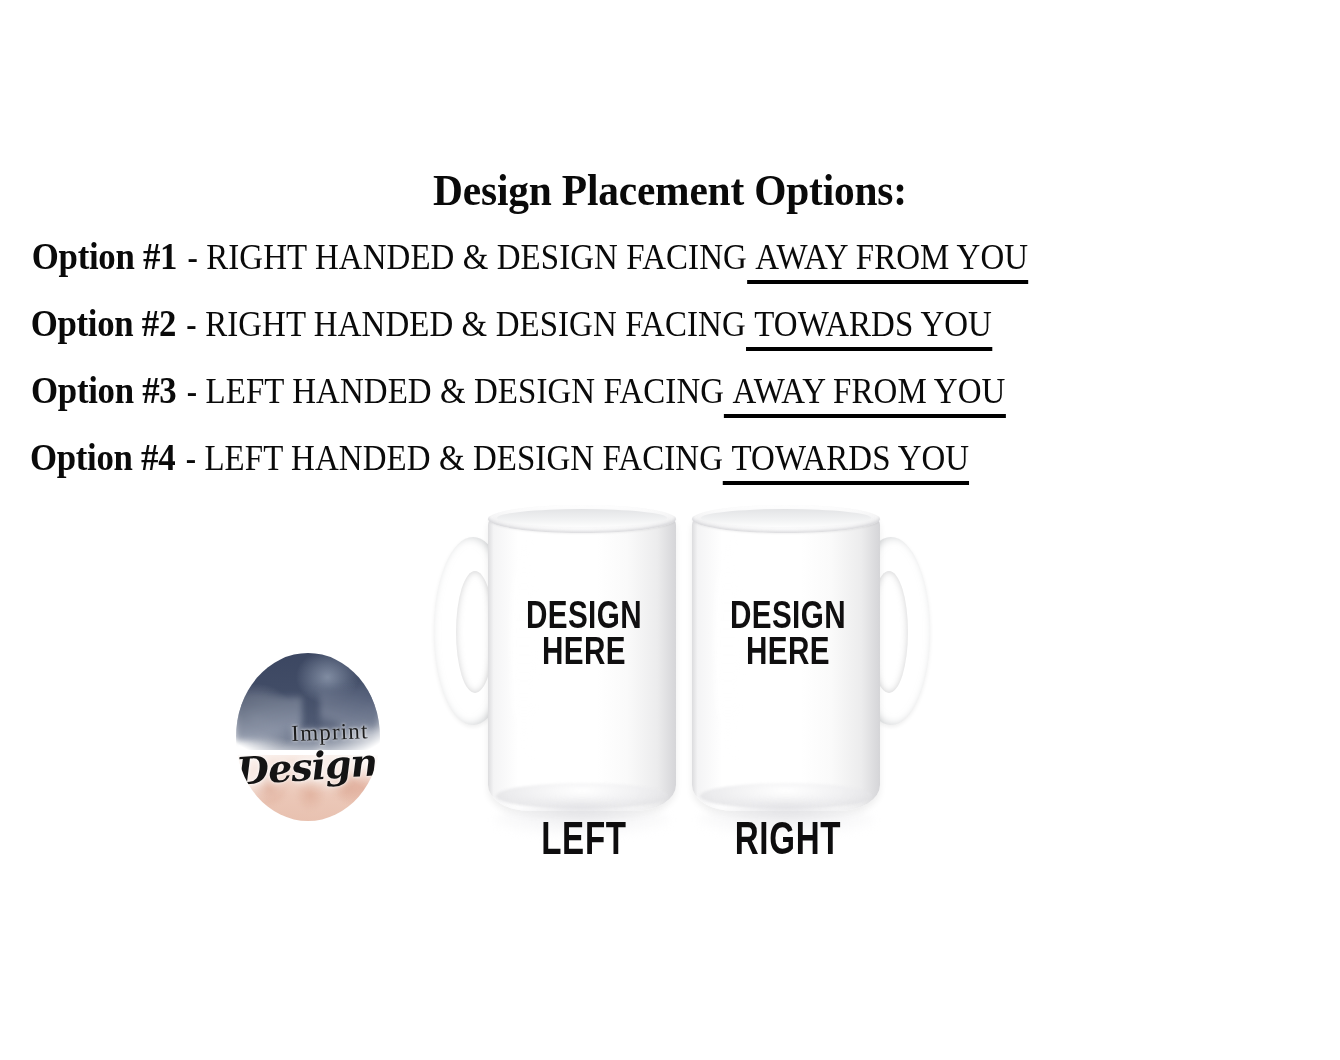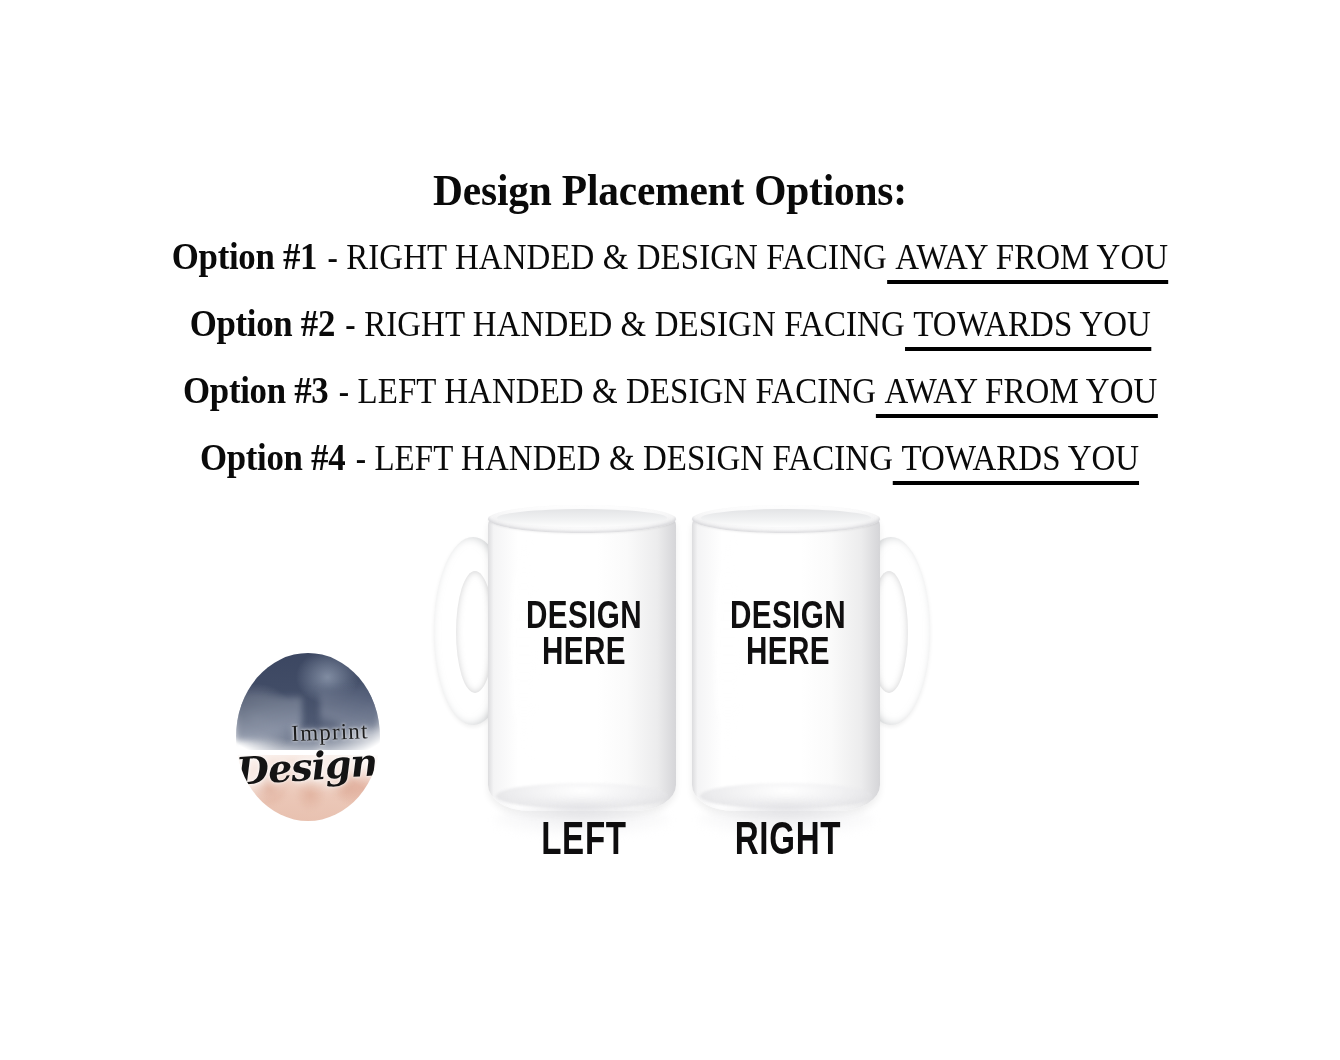--- a/index.html
+++ b/index.html
@@ -36,21 +36,20 @@
   #options-list {
     position: absolute;
     top: 238px;
     left: 0;
     width: 1340px;
   }
   .option-row {
     height: 67px;
     display: flex;
     align-items: flex-start;
-    justify-content: center;
     white-space: nowrap;
   }
   .option-inner {
     display: inline-flex;
     align-items: baseline;
     transform: scaleX(0.94);
     transform-origin: center top;
   }
   .option-label {
     font-family: "Liberation Serif", "DejaVu Serif", serif;

